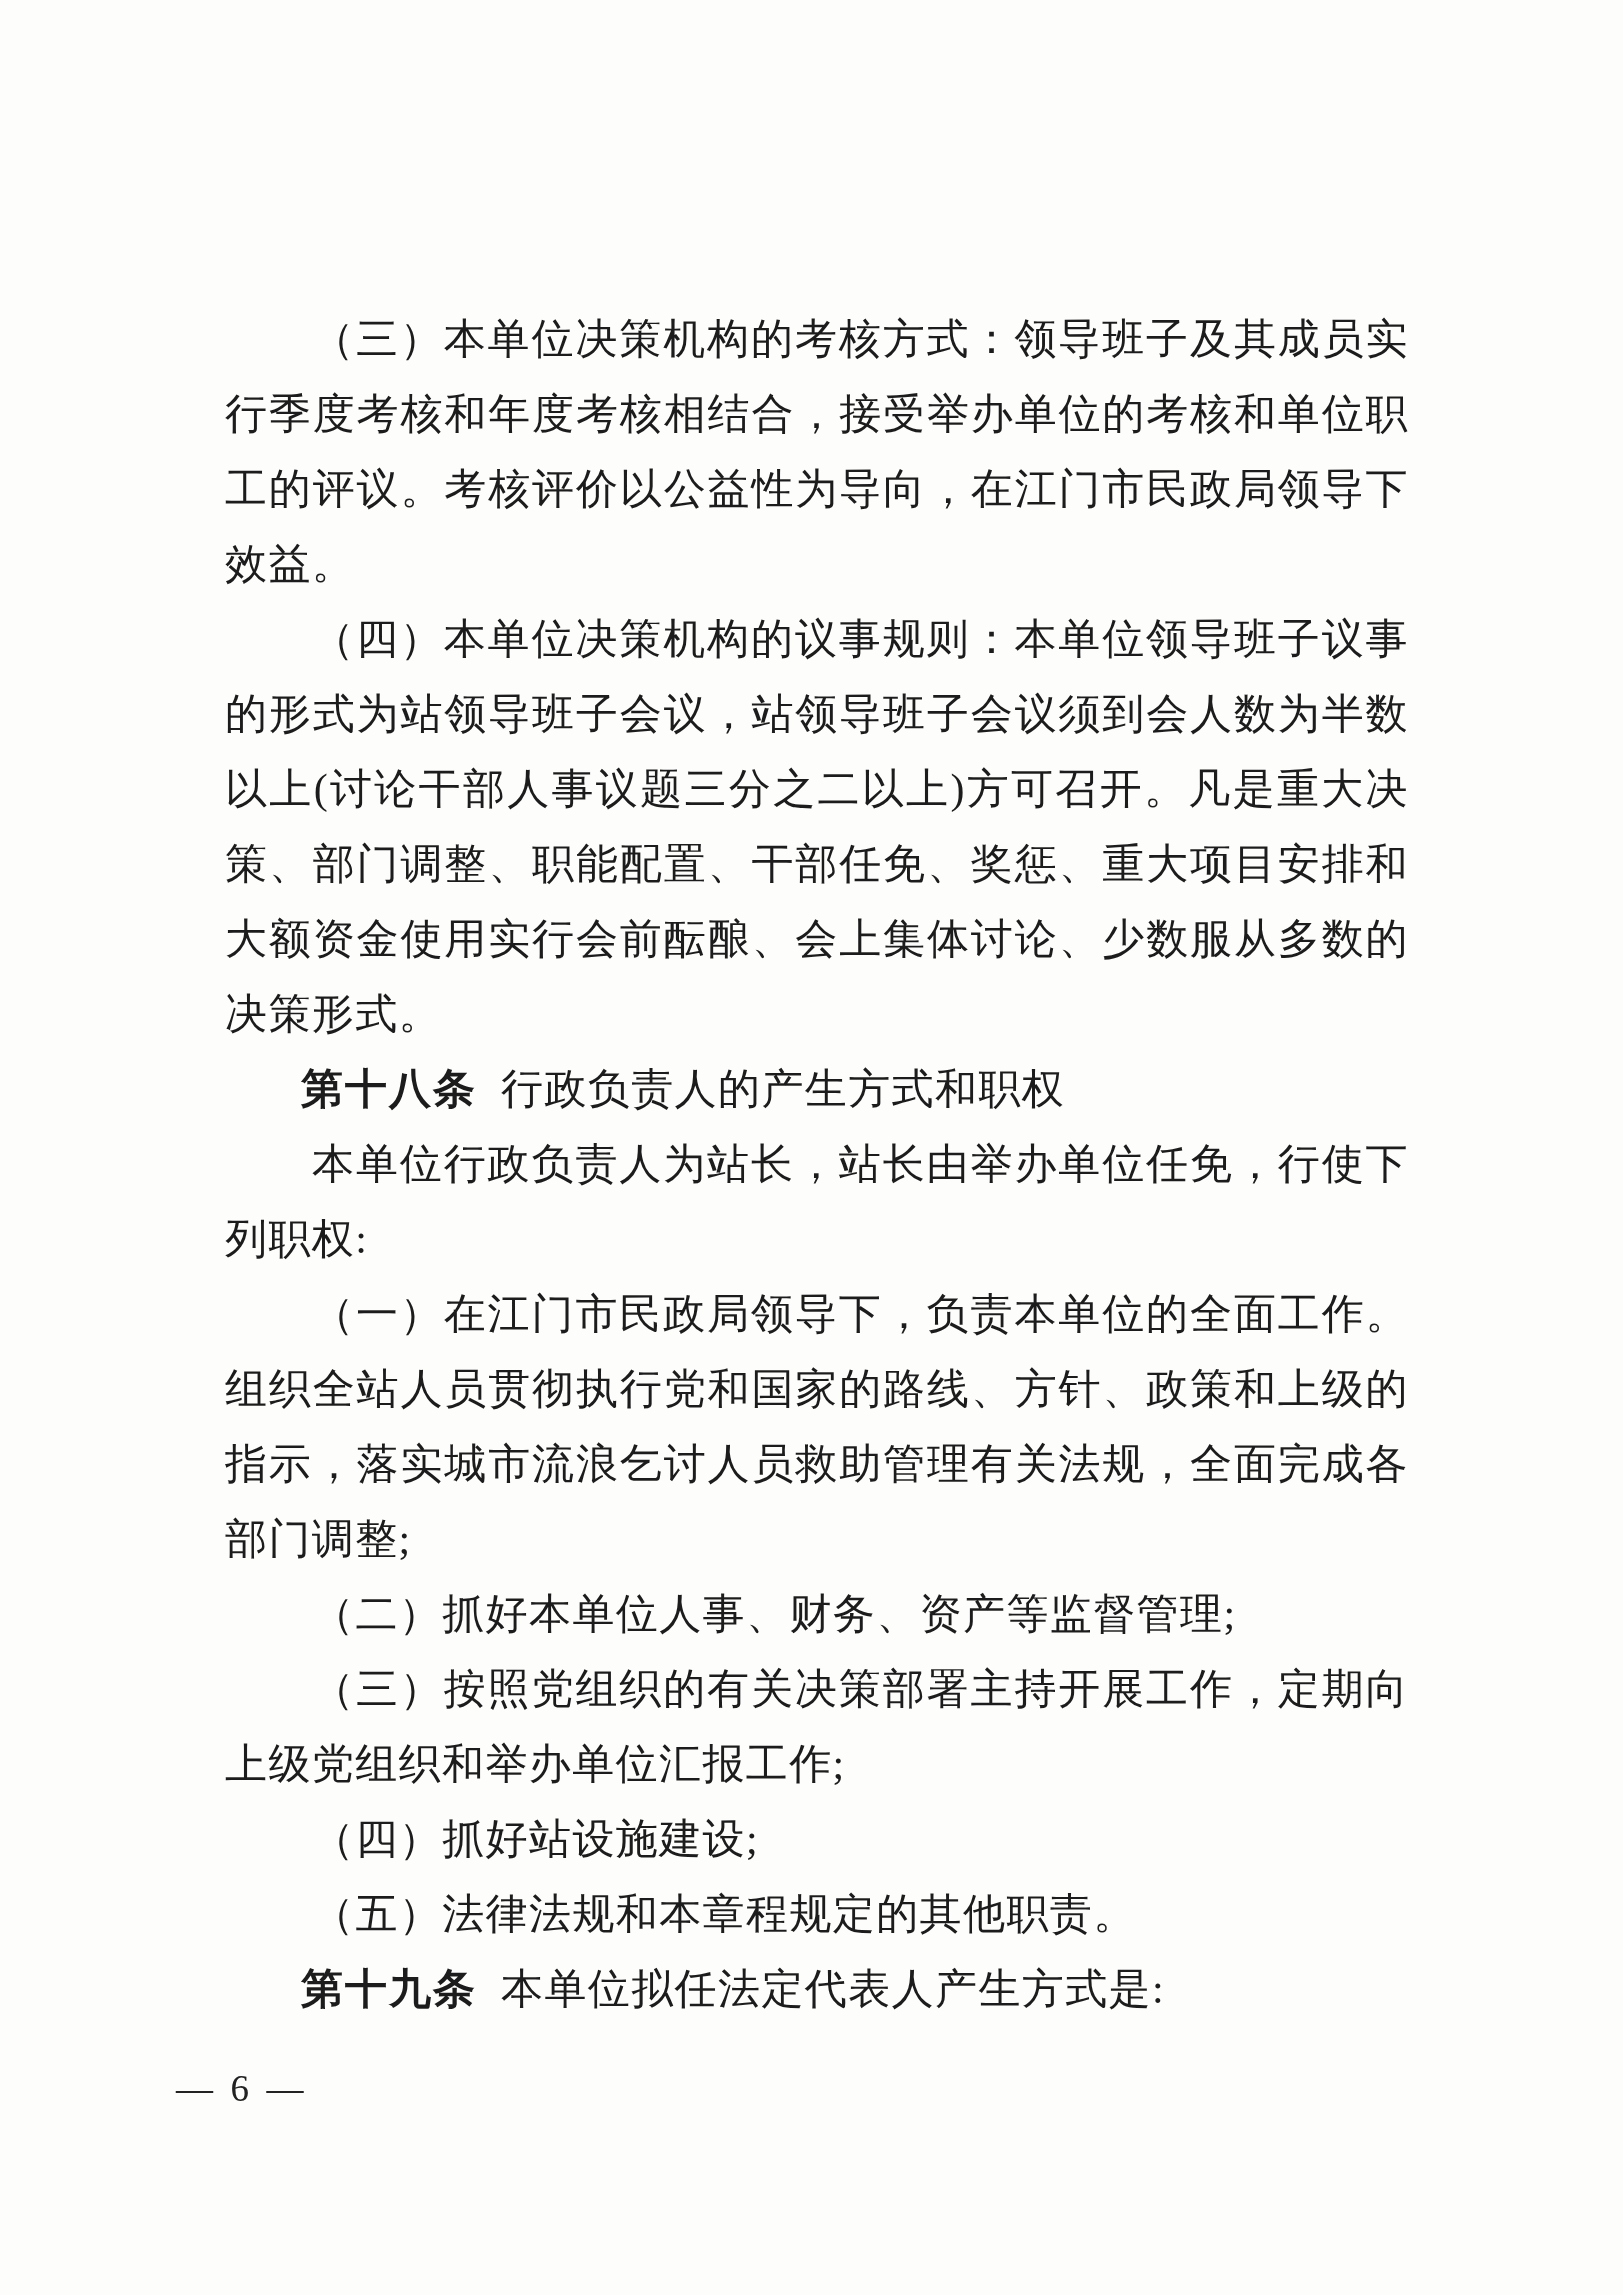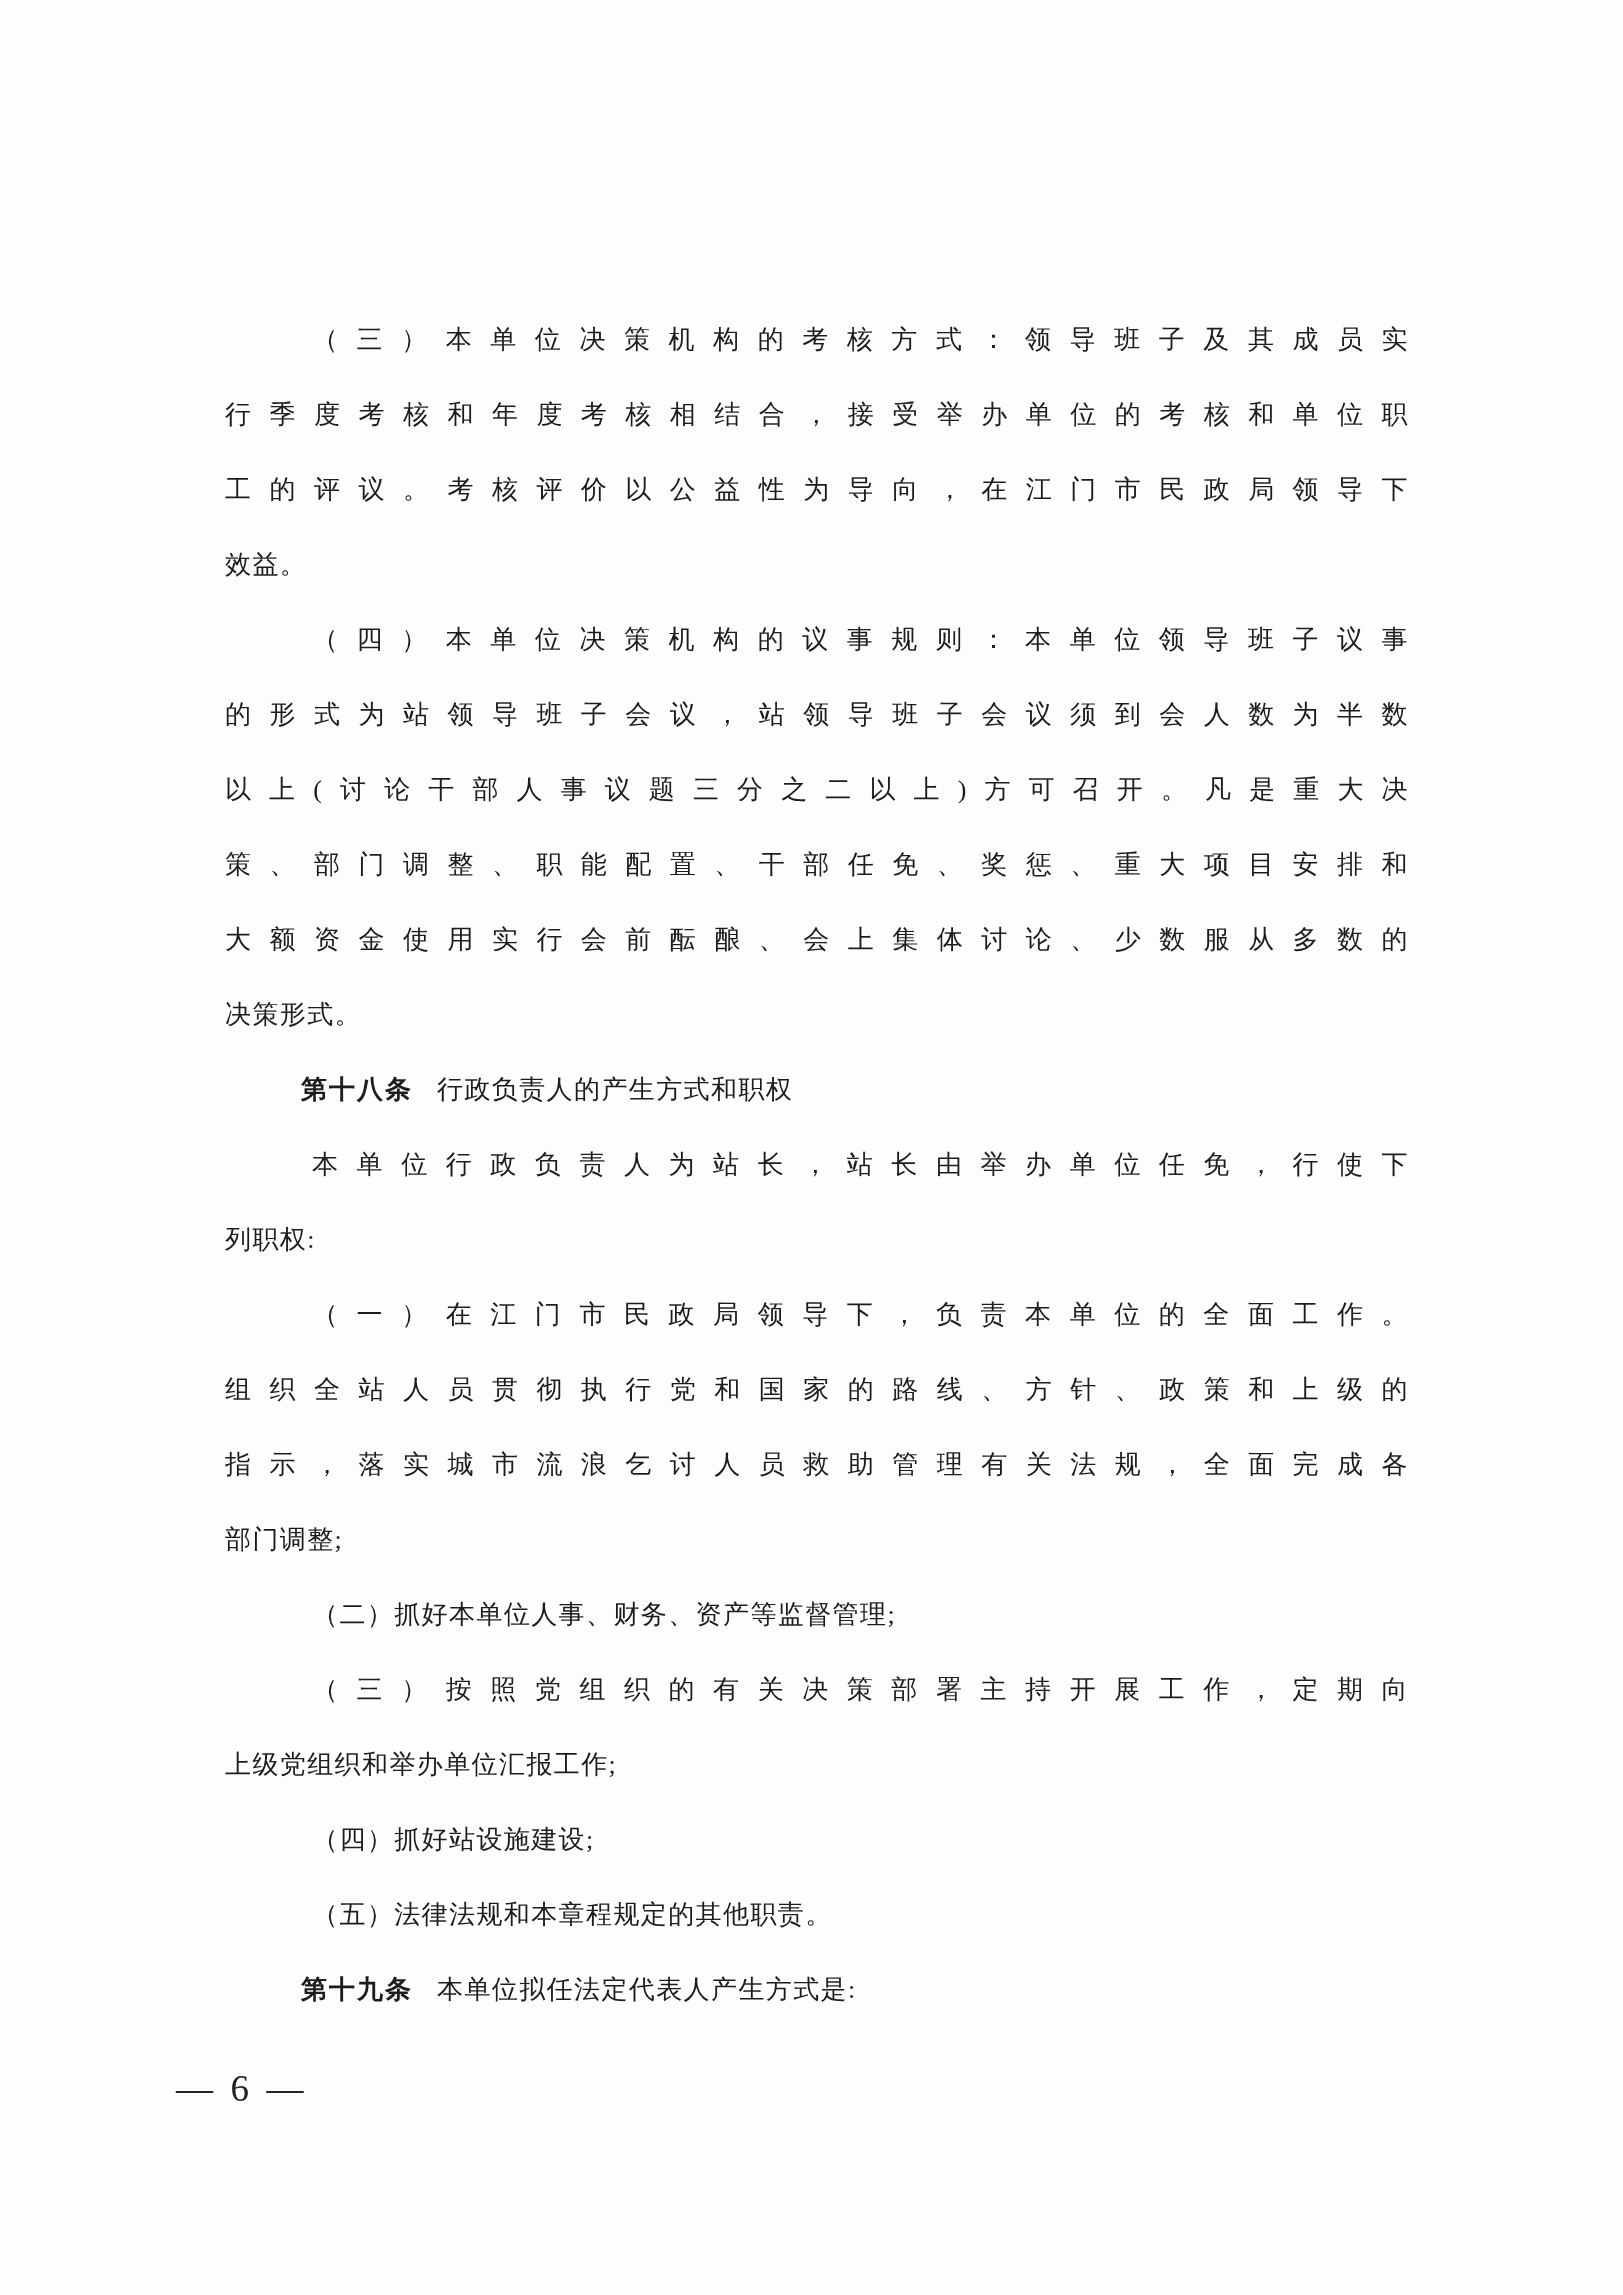--- a/index.html
+++ b/index.html
@@ -22,40 +22,40 @@
   }
   .text-column {
     position: absolute;
     left: 225px;
     top: 302px;
     width: 1184px;
   }
   .doc-line {
     height: 75px;
     line-height: 75px;
-    font-size: 26px;
+    font-size: 42px;
     letter-spacing: 1.4px;
     white-space: nowrap;
     color: #1c1c1c;
   }
   
   .doc-line.full {
     white-space: normal;
     text-align: justify;
     text-align-last: justify;
   }
   
   .doc-line.indent {
     text-indent: 87px;
   }
   .doc-line.heading {
     text-indent: 76px;
   }
   .art-num {
-    font-family: Liberation Sans, sans-serif;
+    font-family: Liberation Serif, serif;
     font-weight: 700;
     letter-spacing: 2px;
   }
   .art-title {
     margin-left: 24px;
   }
   .page-footer {
     position: absolute;
     left: 176px;
     top: 2068px;

